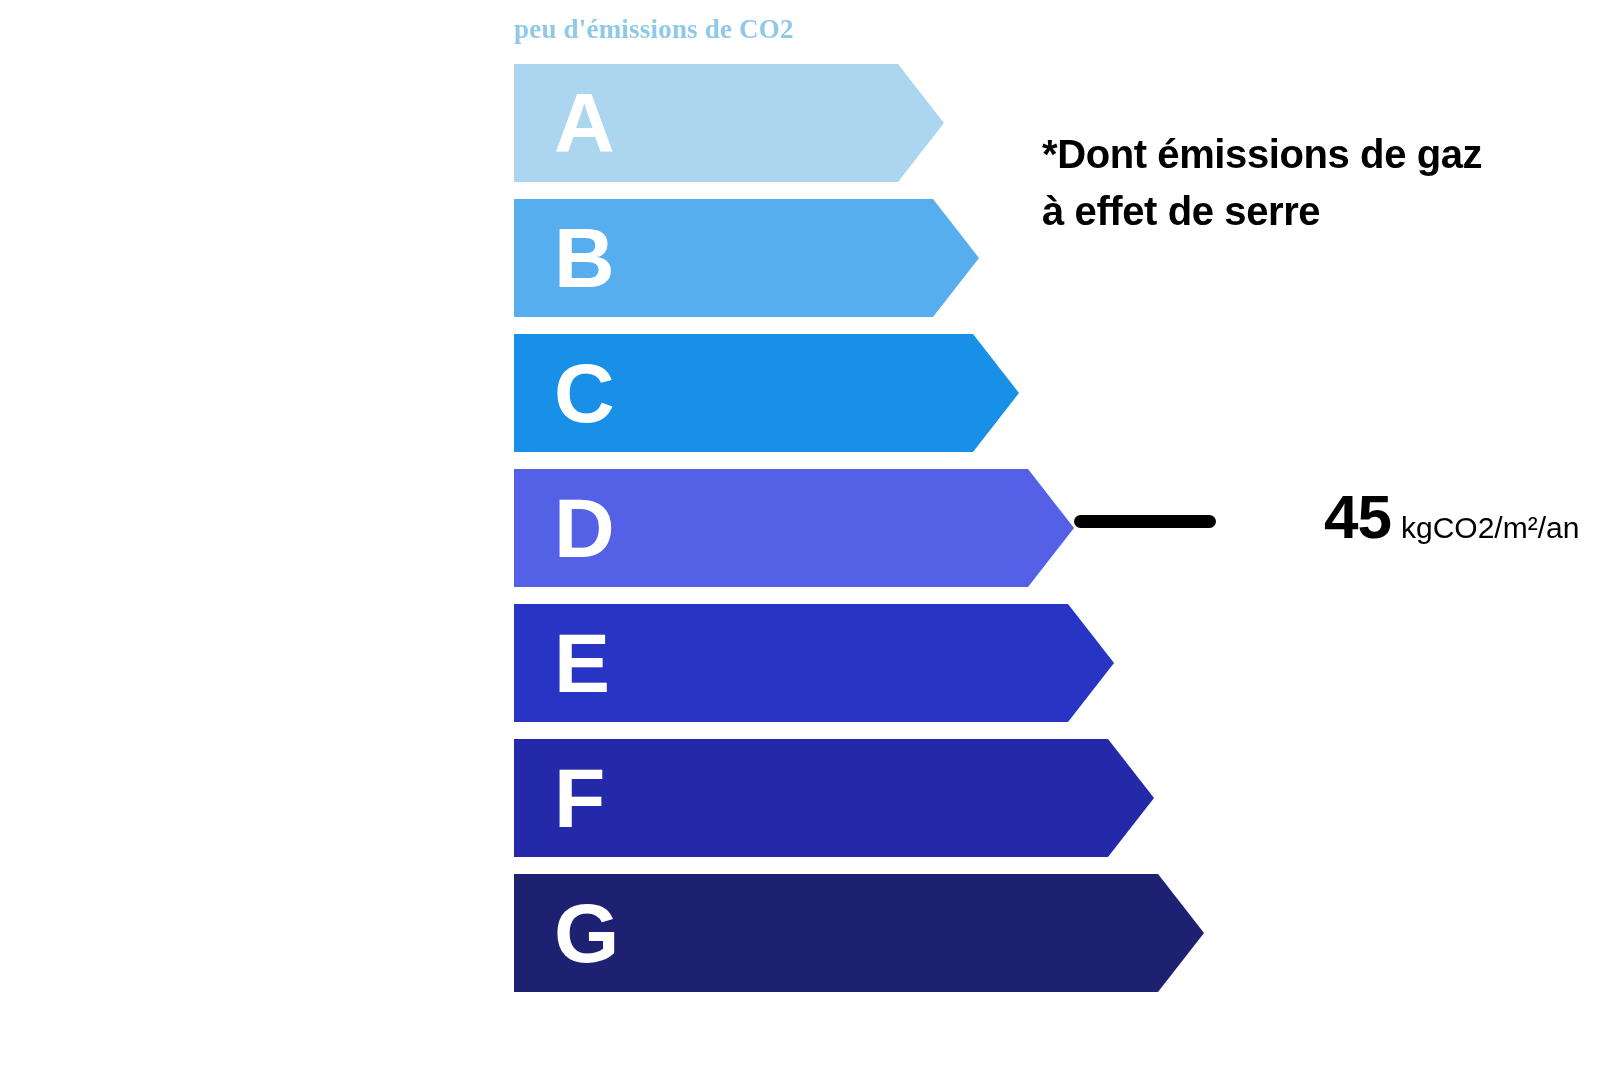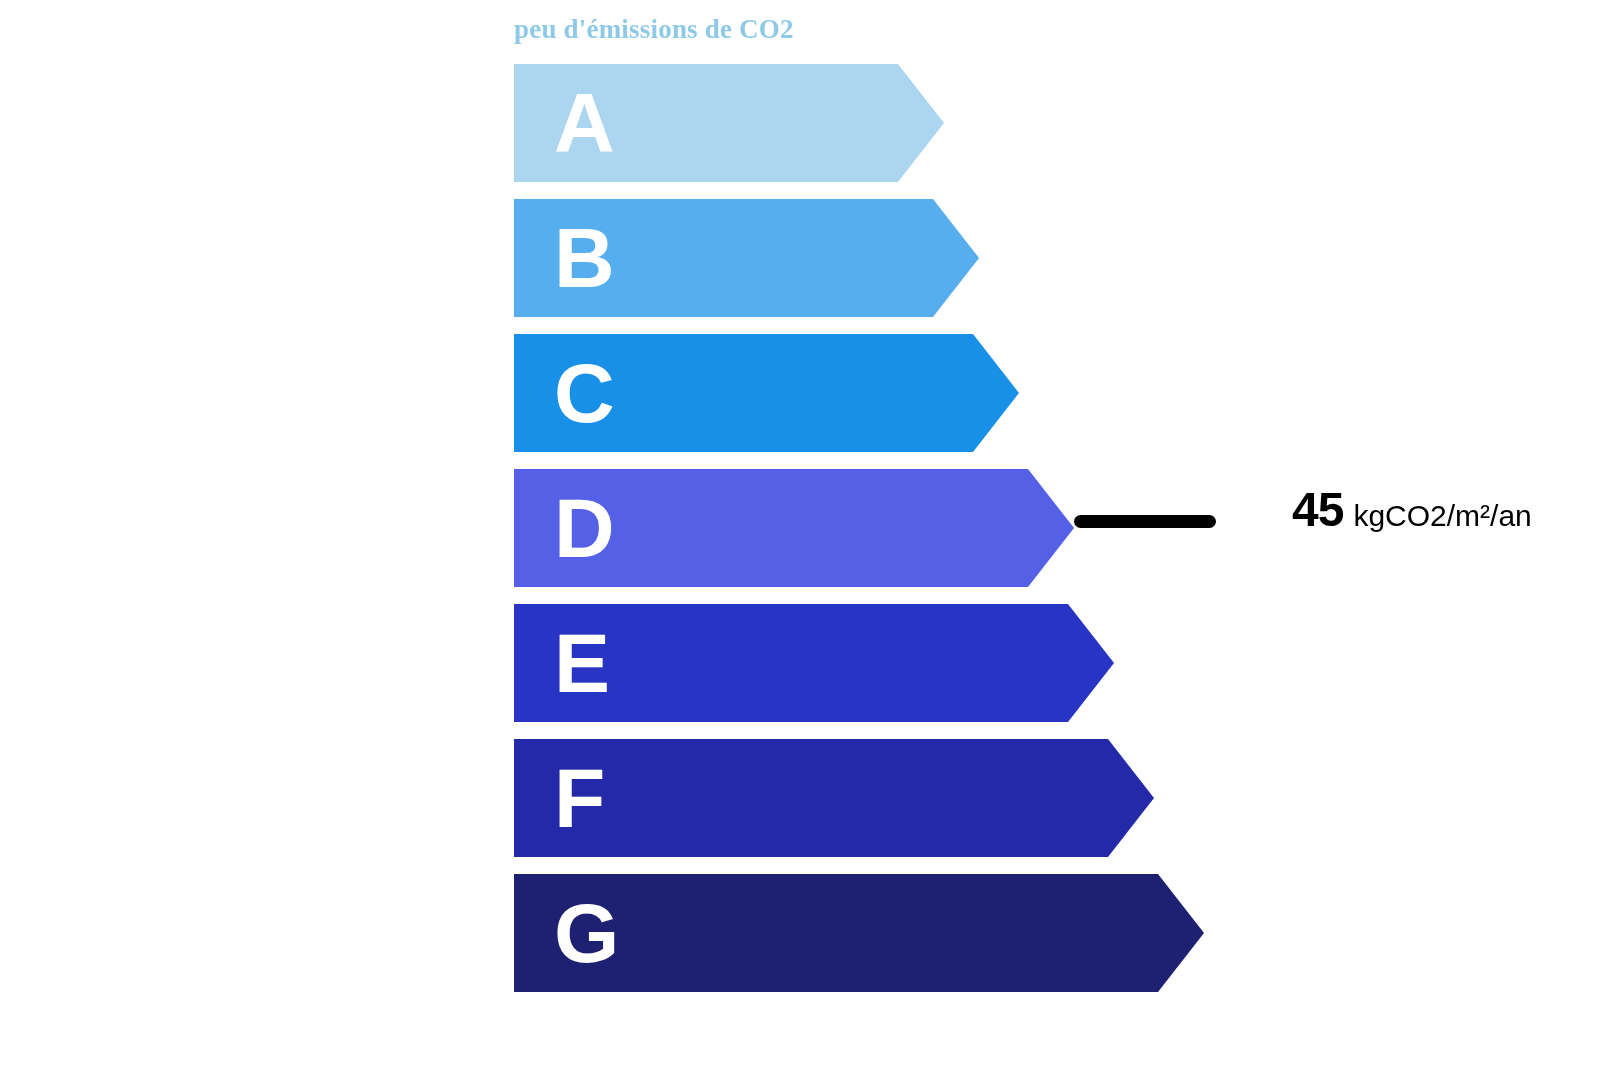--- a/index.html
+++ b/index.html
@@ -105,24 +105,25 @@
   #value-block {
     position: absolute;
     left: 1288px;
     top: 486px;
     white-space: nowrap;
     color: #000000;
   }
   #value-number {
     font-family: "Liberation Sans", sans-serif;
     font-weight: 700;
-    font-size: 48px;
+    font-size: 62px;
     line-height: 1;
     letter-spacing: -1px;
     vertical-align: baseline;
+    margin-left: 32px;
   }
   #value-unit {
     font-family: "Liberation Sans", sans-serif;
     font-weight: 400;
     font-size: 30px;
     line-height: 1;
     margin-left: 10px;
     vertical-align: baseline;
   }
 </style>
@@ -171,20 +172,24 @@
         <span class="bar-letter">F</span>
       </div>
       <div class="bar-row" style="top: 874px; width: 690px;">
         <svg class="bar-shape" viewBox="0 0 690 118" preserveAspectRatio="none">
           <polygon points="0,0 644,0 690,59 644,118 0,118" fill="#1E2171"></polygon>
         </svg>
         <span class="bar-letter">G</span>
       </div>
     </div>
 
+  <div id="note">
+    <span class="note-line">*Dont émissions de gaz</span>
+    <span class="note-line">à effet de serre</span>
+  </div>
 
   <div id="value-connector"></div>
 
   <div id="value-block">
     <span id="value-number">45</span><span id="value-unit">kgCO2/m²/an</span>
   </div>
 
 
 </div>
 

